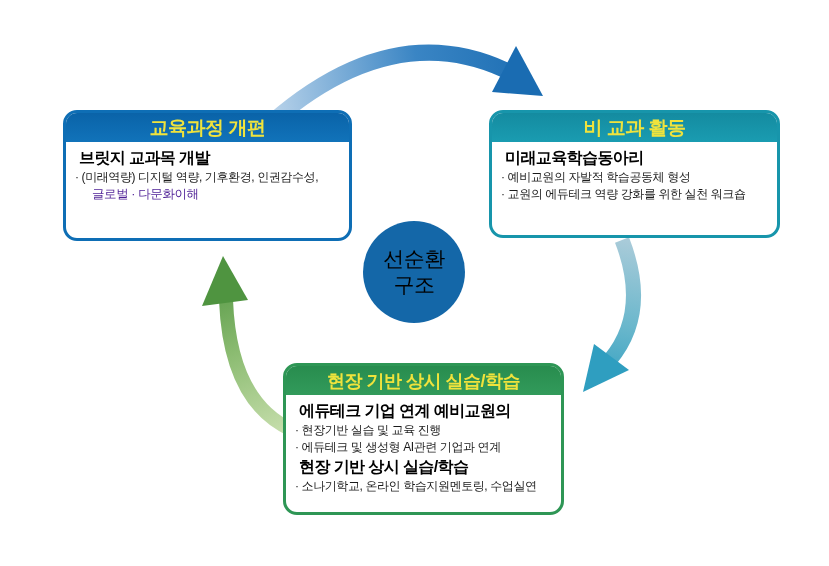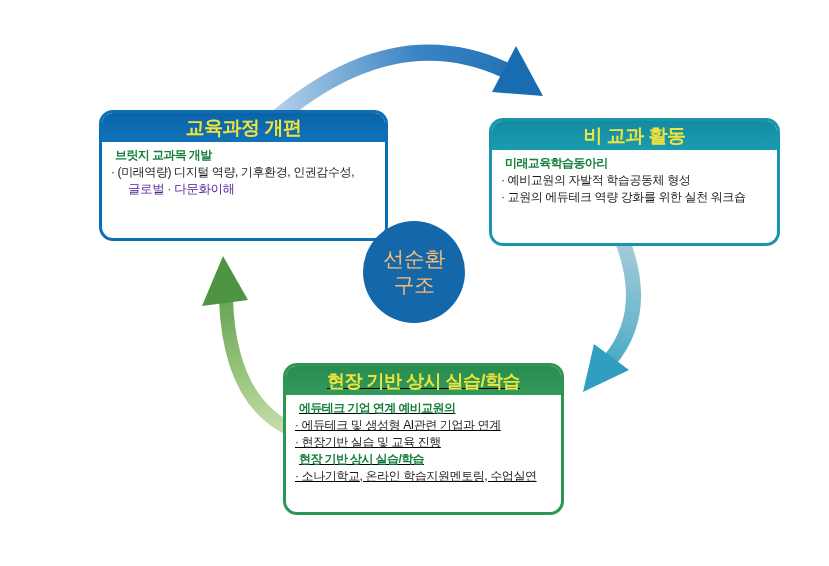--- a/index.html
+++ b/index.html
@@ -9,43 +9,43 @@
   }
   .arrows-svg{position:absolute;left:0;top:0;z-index:1;}
   .card{
     position:absolute;z-index:2;background:#ffffff;border-radius:14px;
     box-sizing:border-box;border:3px solid #999;overflow:hidden;
   }
   .card-header{
     height:29px;display:flex;align-items:center;justify-content:center;
     font-weight:bold;font-size:19px;color:#f0e33c;letter-spacing:-0.5px;
   }
-  .card-left{left:63px;top:110px;width:289px;height:131px;border-color:#0e6eb5;margin-left:36px;}
+  .card-left{left:63px;top:110px;width:289px;height:131px;border-color:#0e6eb5;}
   .card-left .card-header{background:linear-gradient(180deg,#0a63a8,#1173ba);}
-  .card-right{left:489px;top:110px;width:291px;height:128px;border-color:#1795ab;margin-top:8px;}
+  .card-right{left:489px;top:110px;width:291px;height:128px;border-color:#1795ab;}
   .card-right .card-header{background:linear-gradient(180deg,#148ba0,#1a9cb1);}
-  .card-bottom{left:283px;top:363px;width:281px;height:152px;border-color:#2e9655;text-decoration:underline;}
+  .card-bottom{left:283px;top:363px;width:281px;height:152px;border-color:#2e9655;}
   .card-bottom .card-header{background:linear-gradient(180deg,#288c4e,#329b5b);font-size:18px;}
   .card-body{padding:5px 4px 0 9px;color:#111111;}
   .line-heading{
-    font-weight:bold;font-size:12px;line-height:1.25;letter-spacing:-0.6px;
-    white-space:nowrap;padding-left:4px;margin:1px 0;color:#15803d;
+    font-weight:bold;font-size:16px;line-height:1.25;letter-spacing:-0.6px;
+    white-space:nowrap;padding-left:4px;margin:1px 0;color:#000000;
   }
   .line-bullet{
     font-size:12px;line-height:1.4;letter-spacing:-0.4px;
     white-space:nowrap;margin:0;color:#1a1a1a;
   }
   .line-bullet-indent{
     font-size:12.5px;line-height:1.4;letter-spacing:-0.4px;
     white-space:nowrap;margin:0;padding-left:17px;color:#4c1d95;
   }
   .center-circle{
     position:absolute;z-index:2;left:363px;top:221px;width:102px;height:102px;
     border-radius:50%;background:#1467a8;display:flex;flex-direction:column;
-    align-items:center;justify-content:center;color:#fdba74;
+    align-items:center;justify-content:center;color:#000000;
     font-size:21px;line-height:1.25;letter-spacing:-0.5px;
   }
 </style>
 </head>
 <body>
 
 <div class="stage">
 
   <svg class="arrows-svg" width="829" height="566" viewBox="0 0 829 566">
     <defs>
@@ -97,22 +97,22 @@
       <div class="line-heading">미래교육학습동아리</div>
       <div class="line-bullet">· 예비교원의 자발적 학습공동체 형성</div>
       <div class="line-bullet">· 교원의 에듀테크 역량 강화를 위한 실천 워크숍</div>
     </div>
   </div>
 
   <div class="card card-bottom">
     <div class="card-header">현장 기반 상시 실습/학습</div>
     <div class="card-body">
       <div class="line-heading">에듀테크 기업 연계 예비교원의</div>
+      <div class="line-bullet">· 현장기반 실습 및 교육 진행</div>
       <div class="line-bullet">· 에듀테크 및 생성형 AI관련 기업과 연계</div>
-      <div class="line-bullet">· 현장기반 실습 및 교육 진행</div>
       <div class="line-heading">현장 기반 상시 실습/학습</div>
       <div class="line-bullet">· 소나기학교, 온라인 학습지원멘토링, 수업실연</div>
     </div>
   </div>
 
   <div class="center-circle">
     <div>선순환</div>
     <div>구조</div>
   </div>
 

